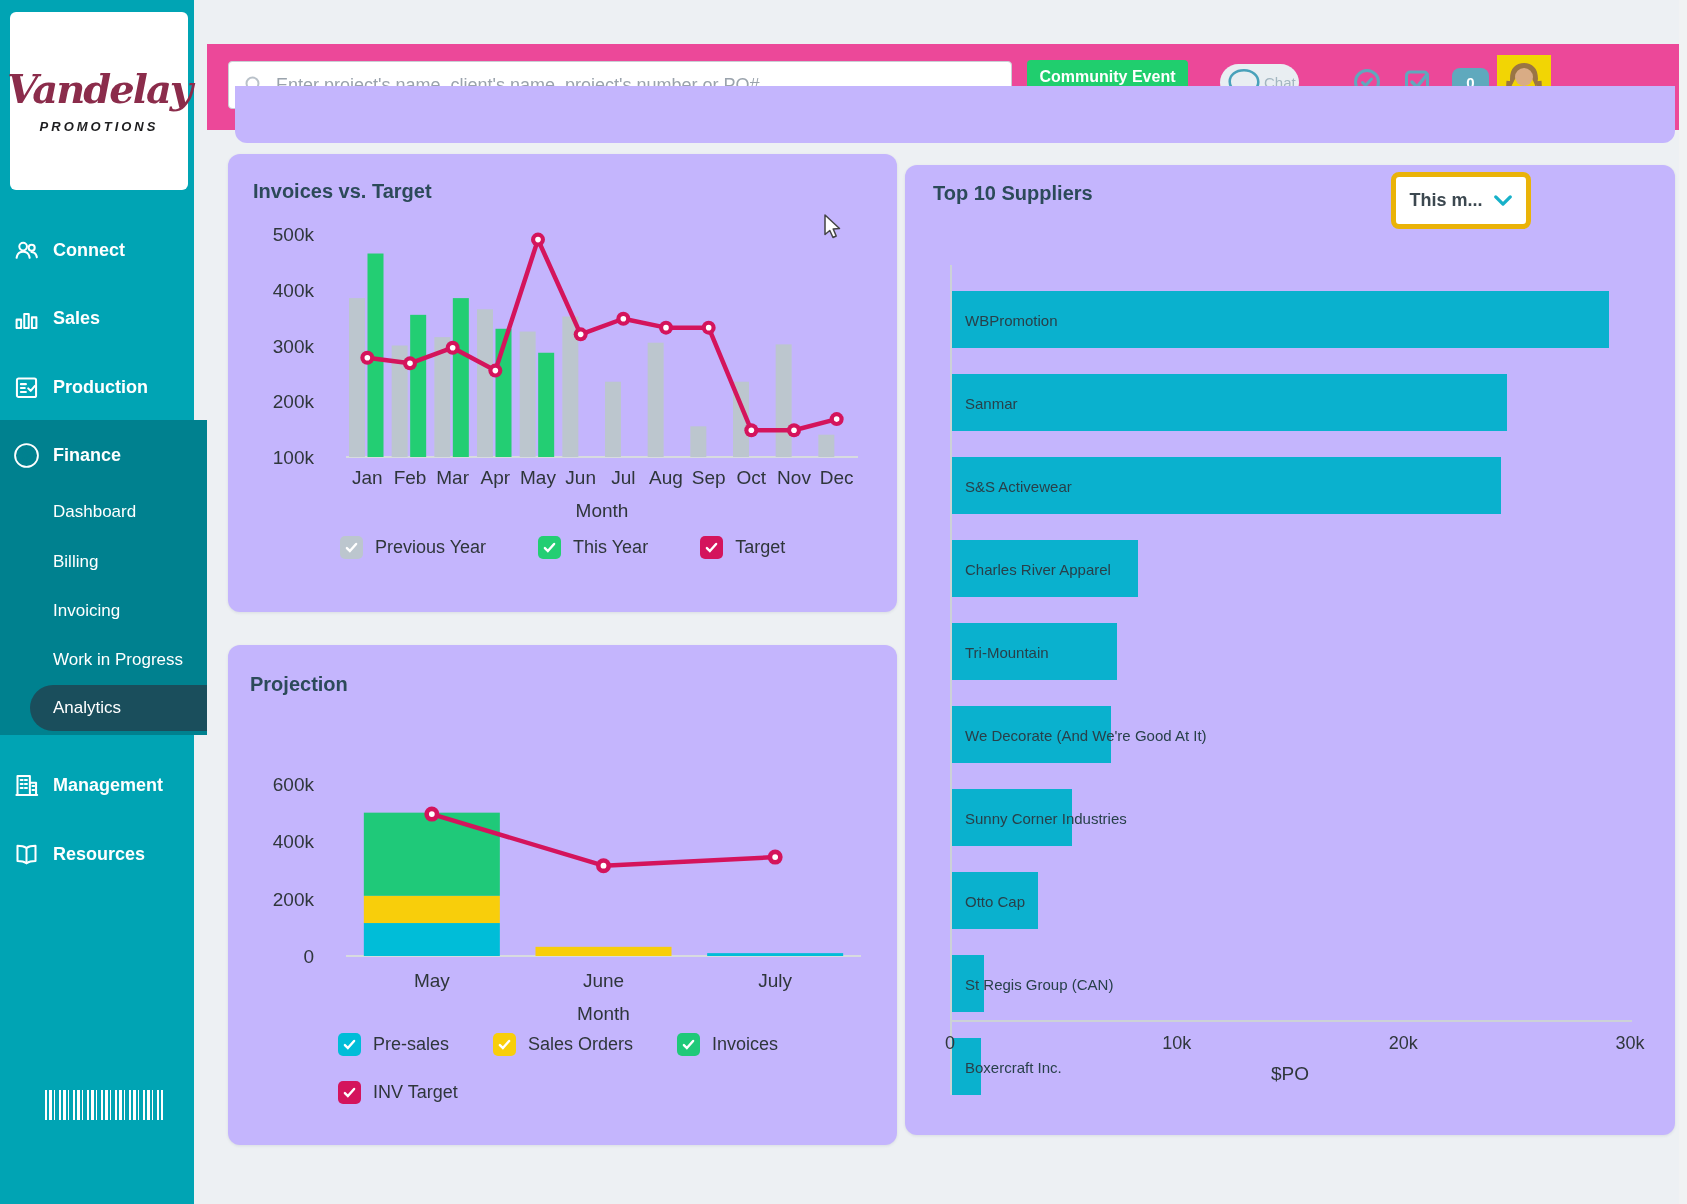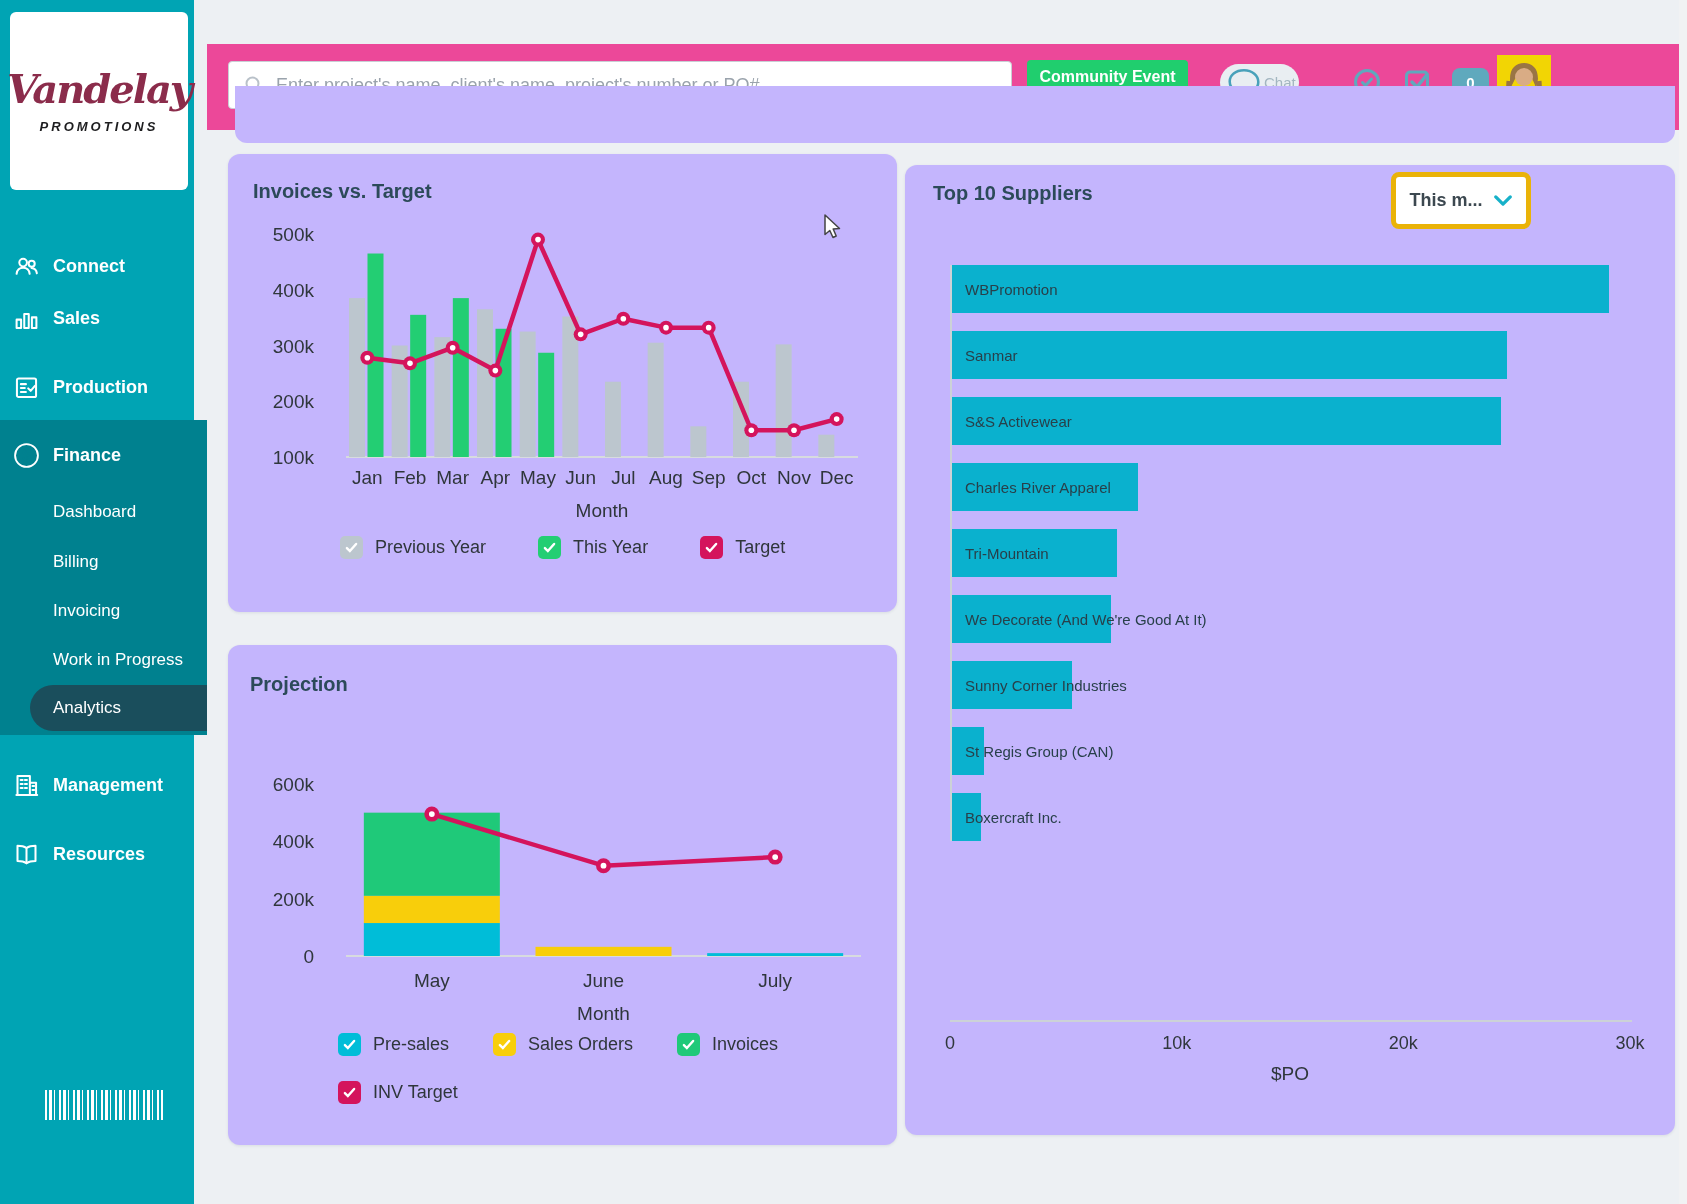--- a/index.html
+++ b/index.html
@@ -57,21 +57,21 @@
   
   .legend{position:absolute;display:flex;align-items:center;gap:52px;}
   .legend-item{display:flex;align-items:center;gap:12px;cursor:pointer;}
   .cb{width:23px;height:23px;border-radius:5px;display:inline-flex;align-items:center;justify-content:center;flex:0 0 auto;}
   .cb svg{width:17px;height:17px;}
   .cb svg path{stroke:#fff;stroke-width:3.4;fill:none;stroke-linecap:round;}
   .lg-label{font-size:18px;color:#2f363b;}
 
   
   #supplier-chart{position:absolute;left:45px;top:100px;width:680px;border-left:2px solid #ccd2d7;}
-  .sup-row{position:relative;height:48px;margin-bottom:18px;}
+  .sup-row{position:relative;height:57px;margin-bottom:18px;margin-top:26px;}
   .sup-row:last-child{margin-bottom:0;}
   .sup-bar{position:absolute;left:0;top:0;height:100%;}
   .sup-label{position:absolute;left:13px;top:50%;transform:translateY(-50%);font-size:15px;color:#28404a;white-space:nowrap;}
   #supplier-axis{position:absolute;left:45px;width:682px;height:2px;background:#ccd2d7;}
   #supplier-ticks{position:absolute;left:45px;width:680px;height:26px;}
   #supplier-ticks span{position:absolute;transform:translateX(-50%);font-size:18px;color:#30373c;top:8px;}
   #po-label{position:absolute;left:45px;width:680px;text-align:center;font-size:19px;color:#2f363b;}
 
   
   #period-dropdown{position:absolute;left:486px;top:7px;width:130px;height:47px;background:#fff;border:5px solid #eab308;border-radius:8px;
@@ -89,21 +89,21 @@
 
   <div id="sidebar">
     <div id="logo-card">
       <div id="logo-line1">Vandelay</div>
       <div id="logo-line2">PROMOTIONS</div>
     </div>
 
     <div id="finance-band"></div>
     <div id="analytics-pill"></div>
 
-    <div class="nav-item" style="top:240px">
+    <div class="nav-item" style="top:224px">
       <span class="nav-icon">
         <svg viewBox="0 0 24 24">
             <circle cx="9" cy="8.5" r="3.4"></circle>
             <path d="M3.2 18.5c.5-3.4 2.9-5.3 5.8-5.3s5.3 1.9 5.8 5.3"></path>
             <circle cx="16.6" cy="9.5" r="2.7"></circle>
             <path d="M16.5 13.4c2.6.2 4.3 1.9 4.7 4.6"></path>
           </svg>
       </span>
       <span class="nav-label">Connect</span>
     </div>
@@ -418,20 +418,24 @@
         </div>
         <div class="sup-row">
           <div class="sup-bar" style="width: 23.3333%; background: rgb(10, 177, 206);"></div>
           <span class="sup-label">We Decorate (And We're Good At It)</span>
         </div>
         <div class="sup-row">
           <div class="sup-bar" style="width: 17.6667%; background: rgb(10, 177, 206);"></div>
           <span class="sup-label">Sunny Corner Industries</span>
         </div>
         <div class="sup-row">
+          <div class="sup-bar" style="width: 12.6667%; background: rgb(10, 177, 206);"></div>
+          <span class="sup-label">Otto Cap</span>
+        </div>
+        <div class="sup-row">
           <div class="sup-bar" style="width: 4.66667%; background: rgb(10, 177, 206);"></div>
           <span class="sup-label">St Regis Group (CAN)</span>
         </div>
         <div class="sup-row">
           <div class="sup-bar" style="width: 4.33333%; background: rgb(10, 177, 206);"></div>
           <span class="sup-label">Boxercraft Inc.</span>
         </div>
       </div>
     <div id="supplier-axis" style="top:855px"></div>
     <div id="supplier-ticks" style="top:860px">

